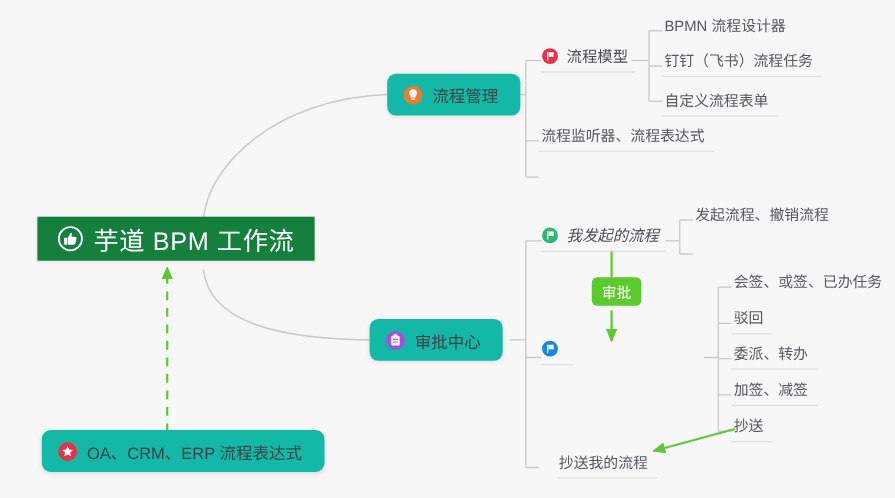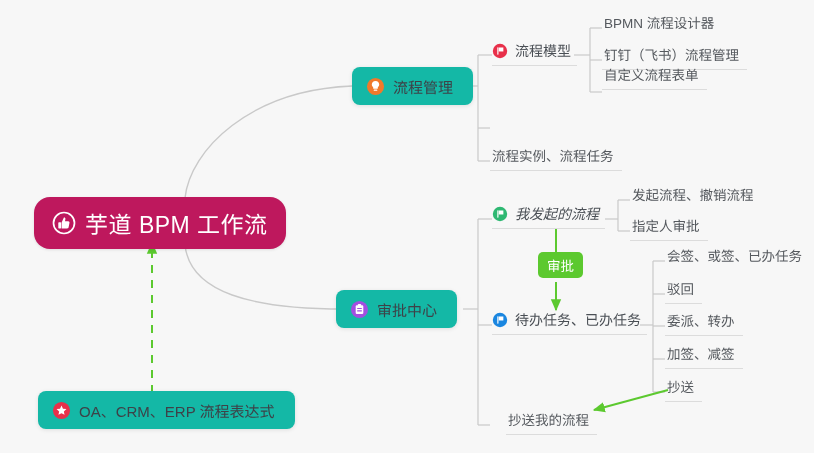--- a/index.html
+++ b/index.html
@@ -12,25 +12,25 @@
     position:relative;
     -webkit-font-smoothing:antialiased;
   }
   #canvas{position:absolute;inset:0;width:814px;height:453px;}
   #edges{position:absolute;left:0;top:0;width:814px;height:453px;pointer-events:none;}
 
   .node{position:absolute;box-sizing:border-box;display:flex;align-items:center;}
 
   
   .root{
-    background:#be185d;
-    border-radius:16px;
+    background:#15803d;
+    border-radius:0;
     color:#ffffff;
     padding:0 18px;
-    height:52px;
+    height:40px;
     font-size:23px;
     letter-spacing:.5px;
     box-shadow:0 1px 3px rgba(0,0,0,.10);
     white-space:nowrap;
   }
   .root .ico{margin-right:9px;display:flex;align-items:center;}
 
   
   .card{
     background:#14b8a6;
@@ -169,28 +169,28 @@
     <span class="ico">
       <svg width="16" height="16" viewBox="0 0 20 20">
         <circle cx="10" cy="10" r="9" fill="#e8304a"></circle>
         <rect x="6.6" y="5.2" width="1.5" height="9.6" rx="0.6" fill="#ffffff"></rect>
         <path d="M8.4 5.6 L14.2 5.6 L14.2 10.6 L8.4 10.6 Z" fill="#ffffff"></path>
       </svg>
     </span>
     <span>流程模型</span>
   </div>
   <div class="node leaf" style="left:602px;top:44px;">
-    <span>钉钉（飞书）流程管理</span>
-  </div>
-  <div class="node leaf" style="left:602px;top:64px;align-items:center;">
+    <span>钉钉（飞书）流程任务</span>
+  </div>
+  <div class="node leaf" style="left:602px;top:80px;align-items:center;">
     <span>自定义流程表单</span>
   </div>
 
-  <div class="node leaf" style="left:490px;top:145px;">
-    <span>流程实例、流程任务</span>
+  <div class="node leaf" style="left:490px;top:112px;">
+    <span>流程监听器、流程表达式</span>
   </div>
 
   <div class="node card" style="left:336px;top:290px;">
     <span class="ico">
       <svg width="19" height="19" viewBox="0 0 20 20">
         <circle cx="10" cy="10" r="9" fill="#a34fe0"></circle>
         <rect x="6.0" y="5.6" width="8" height="9.2" rx="1.2" fill="#ffffff"></rect>
         <rect x="8.2" y="4.1" width="3.6" height="2.4" rx="0.8" fill="#ffffff"></rect>
         <rect x="7.4" y="8.4" width="5.2" height="1.1" rx="0.5" fill="#a34fe0"></rect>
         <rect x="7.4" y="10.9" width="5.2" height="1.1" rx="0.5" fill="#a34fe0"></rect>
@@ -206,37 +206,33 @@
         <rect x="6.6" y="5.2" width="1.5" height="9.6" rx="0.6" fill="#ffffff"></rect>
         <path d="M8.4 5.6 L14.2 5.6 L14.2 10.6 L8.4 10.6 Z" fill="#ffffff"></path>
       </svg>
     </span>
     <span>我发起的流程</span>
   </div>
 
   <div class="node leaf nb" style="left:630px;top:184px;">
     <span>发起流程、撤销流程</span>
   </div>
-  <div class="node leaf" style="left:630px;top:215px;">
-    <span>指定人审批</span>
-  </div>
 
   <div class="node badge" style="left:538px;top:252px;align-items:center;">
     <span>审批</span>
   </div>
 
   <div class="node lvl2" style="left:492px;top:309px;">
     <span class="ico">
       <svg width="16" height="16" viewBox="0 0 20 20">
         <circle cx="10" cy="10" r="9" fill="#1a86e0"></circle>
         <rect x="6.6" y="5.2" width="1.5" height="9.6" rx="0.6" fill="#ffffff"></rect>
         <path d="M8.4 5.6 L14.2 5.6 L14.2 10.6 L8.4 10.6 Z" fill="#ffffff"></path>
       </svg>
     </span>
-    <span>待办任务、已办任务</span>
   </div>
 
   <div class="node leaf nb" style="left:665px;top:245px;">
     <span>会签、或签、已办任务</span>
   </div>
   <div class="node leaf" style="left:665px;top:278px;">
     <span>驳回</span>
   </div>
   <div class="node leaf" style="left:665px;top:310px;">
     <span>委派、转办</span>

